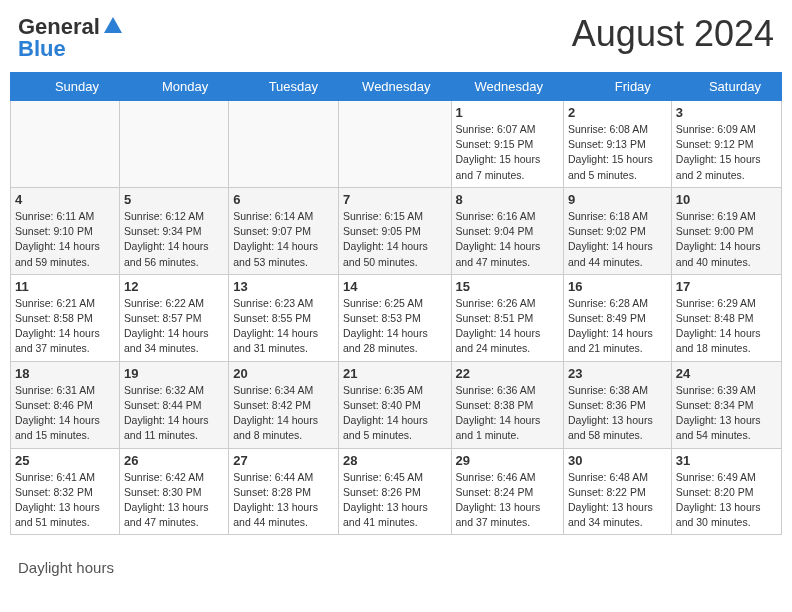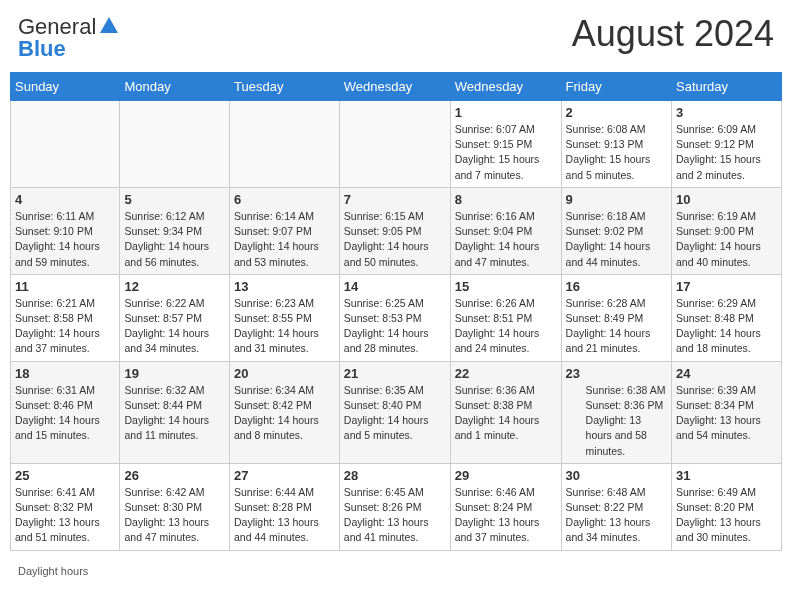--- a/index.html
+++ b/index.html
@@ -36,22 +36,22 @@
       color: #555;
     }
     .calendar {
       width: 100%;
       border-collapse: collapse;
       font-size: 11px;
     }
     .calendar th {
       background-color: #2b7fd4;
       color: #fff;
-      padding: 6px 4px;
-      text-align: left;
+      padding: 6px 20px;
+      text-align: right;
       font-size: 13px;
       font-weight: normal;
       border: 1px solid #2b7fd4;
     }
     .calendar td {
       border: 1px solid #ccc;
       vertical-align: top;
       padding: 4px;
       width: 113px;
       height: 80px;
@@ -71,33 +71,33 @@
       font-size: 13px;
       color: #333;
       margin-bottom: 2px;
     }
     .day-info {
       color: #333;
       font-size: 10.5px;
       line-height: 1.45;
     }
     .footer-note {
-      margin-top: 12px;
-      font-size: 11px;
+      margin-top: 22px;
+      font-size: 15px;
       color: #555;
       padding: 2px 8px;
     }
   </style>
 </head>
 <body>
 
 <div class="header">
   <div class="logo">
     <div style="display:flex;align-items:center;">
-      <span style="font-size:22px;font-weight:normal;color:#333;">General</span>
+      <span style="font-size:22px;font-weight:bold;color:#333;">General</span>
       <svg width="22" height="22" viewBox="0 0 22 22" style="margin-left:2px;margin-top:-2px;">
         <polygon points="11,2 20,18 2,18" fill="#2b7fd4"></polygon>
       </svg>
     </div>
     <span style="font-size:22px;font-weight:bold;color:#2b7fd4;margin-top:-4px;">Blue</span>
   </div>
   <div class="title-area">
     <div class="month-title">August 2024</div>
   </div>
 </div>
@@ -253,21 +253,21 @@
 Daylight: 14 hours and 5 minutes.</div>
         </td>
         <td>
           <div class="day-number">22</div>
           <div class="day-info" style="white-space: pre-line;">Sunrise: 6:36 AM
 Sunset: 8:38 PM
 Daylight: 14 hours and 1 minute.</div>
         </td>
         <td>
           <div class="day-number">23</div>
-          <div class="day-info" style="white-space: pre-line; margin-left: 20px;">Sunrise: 6:38 AM
+          <div class="day-info" style="white-space: pre-line;">Sunrise: 6:38 AM
 Sunset: 8:36 PM
 Daylight: 13 hours and 58 minutes.</div>
         </td>
         <td>
           <div class="day-number">24</div>
           <div class="day-info" style="white-space: pre-line;">Sunrise: 6:39 AM
 Sunset: 8:34 PM
 Daylight: 13 hours and 54 minutes.</div>
         </td>
       </tr>

